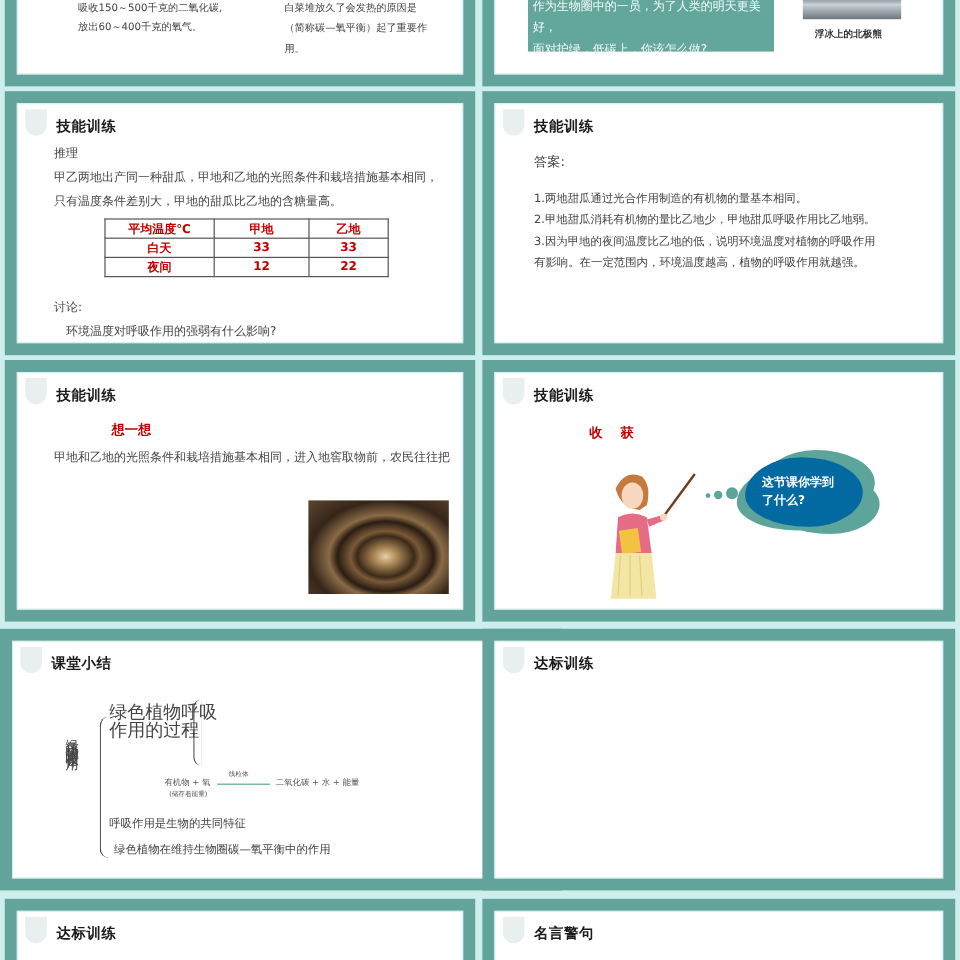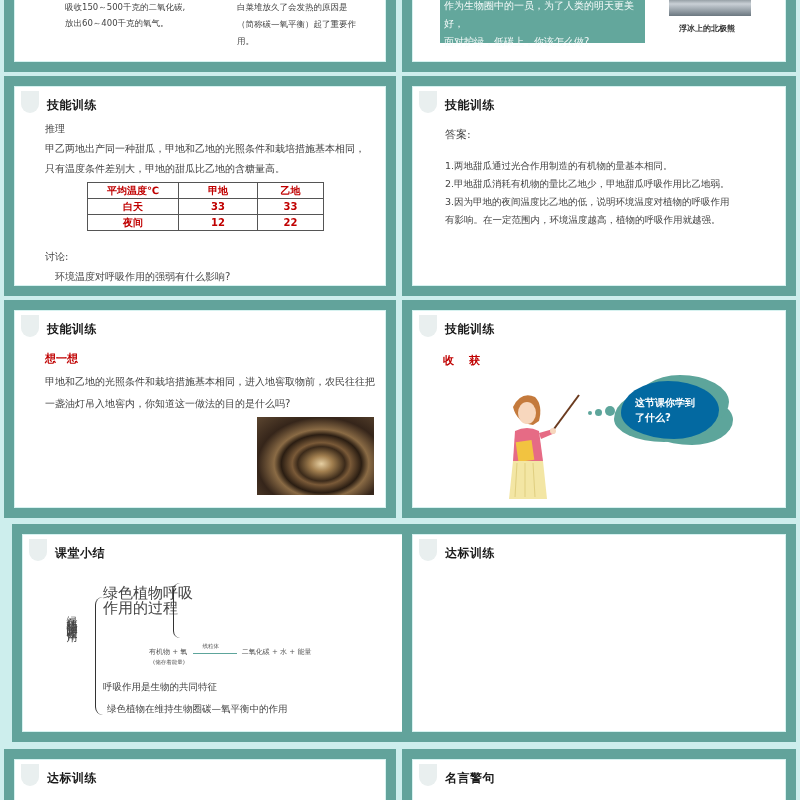--- a/index.html
+++ b/index.html
@@ -21,21 +21,21 @@
   }
   .title-tab {
     position:absolute; left:6px; top:4px; width:18px; height:22px;
     background:#e9efef; border-radius:0 0 9px 9px;
   }
   .title {
     position:absolute; left:32px; top:10px;
     font-size:12px; font-weight:bold; color:#1a1a1a; letter-spacing:0.5px;
   }
   .txt { position:absolute; font-size:10px; color:#444; line-height:20px; white-space:nowrap; }
-  .red { color:#c00000; font-weight:bold; }
+  .red { color:#c00000; font-weight:bold;margin-left:48px; }
   
   table.temp { position:absolute; border-collapse:collapse; font-size:10px; }
   table.temp td { border:1px solid #555; color:#c00000; font-weight:bold; text-align:center; height:15px; padding:0; }
   
   .photo-cellar {
     position:absolute; background:
       radial-gradient(ellipse at 55% 60%, #e6cfa2 0%, #a27f4f 12%, #3b2a1a 26%, #7a5a38 32%, #2a1d12 44%, #8a6b45 52%, #35251a 70%, #5c4630 100%);
   }
   .photo-bear {
     position:absolute; background:
@@ -128,21 +128,20 @@
   </div>
 </div>
 
 <div class="slide" style="left:4px; top:300px; width:392px; height:218px;">
   <div class="inner">
     <div class="title-tab"></div>
     <div class="title">技能训练</div>
     <div class="txt red" style="left:30px; top:38px; font-size:11px;">想一想</div>
     <div class="txt" style="left:30px; top:60px; line-height:22px;">
       <div>甲地和乙地的光照条件和栽培措施基本相同，进入地窖取物前，农民往往把</div>
-      <div>一盏油灯吊入地窖内，你知道这一做法的目的是什么吗?</div>
     </div>
     <div class="photo-cellar" style="left:242px; top:106px; width:117px; height:78px;"></div>
   </div>
 </div>
 
 <div class="slide" style="left:402px; top:300px; width:394px; height:218px;">
   <div class="inner">
     <div class="title-tab"></div>
     <div class="title">技能训练</div>
     <div class="txt red" style="left:30px; top:40px; font-size:11px; letter-spacing:2px;">收　获</div>
@@ -163,21 +162,21 @@
     <div class="dot" style="left:175px; top:100px; width:4px; height:4px;"></div>
     <div class="dot" style="left:182px; top:98px; width:7px; height:7px;"></div>
     <div class="dot" style="left:192px; top:95px; width:10px; height:10px;"></div>
     <div class="cloud" style="left:208px; top:70px; width:98px; height:58px; padding:14px 0 0 14px; box-sizing:border-box;">
       <div>这节课你学到</div>
       <div>了什么?</div>
     </div>
   </div>
 </div>
 
-<div class="slide" style="left:12px; top:524px; width:468px; height:218px;">
+<div class="slide" style="left:0; top:524px; width:468px; height:218px;">
   <div class="inner">
     <div class="title-tab"></div>
     <div class="title">课堂小结</div>
     <div class="vert" style="left:40px; top:72px; height:120px;">绿色植物的呼吸作用</div>
     <div class="brace" style="left:72px; top:62px; width:8px; height:118px;"></div>
     <div class="txt" style="left:80px; top:52px; font-size:15px; line-height:15px;font-family:Liberation Mono, monospace;">
       <div>绿色植物呼吸</div>
       <div>作用的过程</div>
     </div>
     <div class="brace" style="left:150px; top:48px; width:6px; height:55px;"></div>

